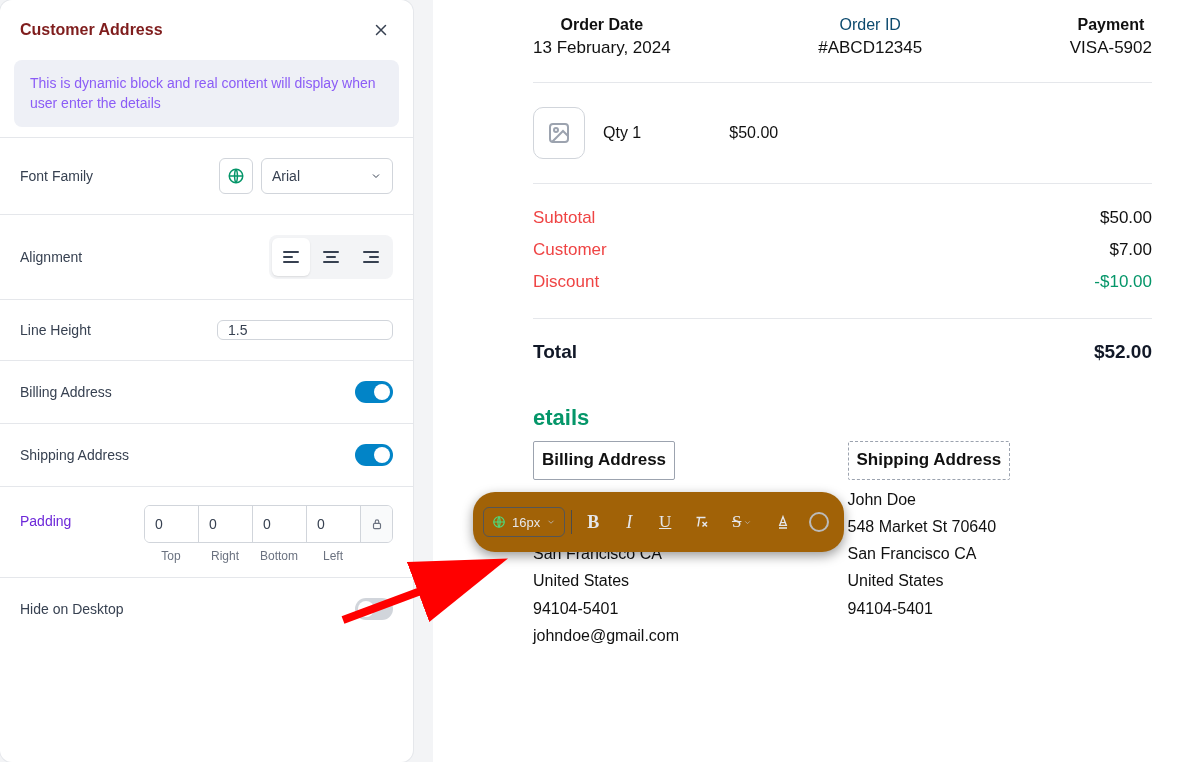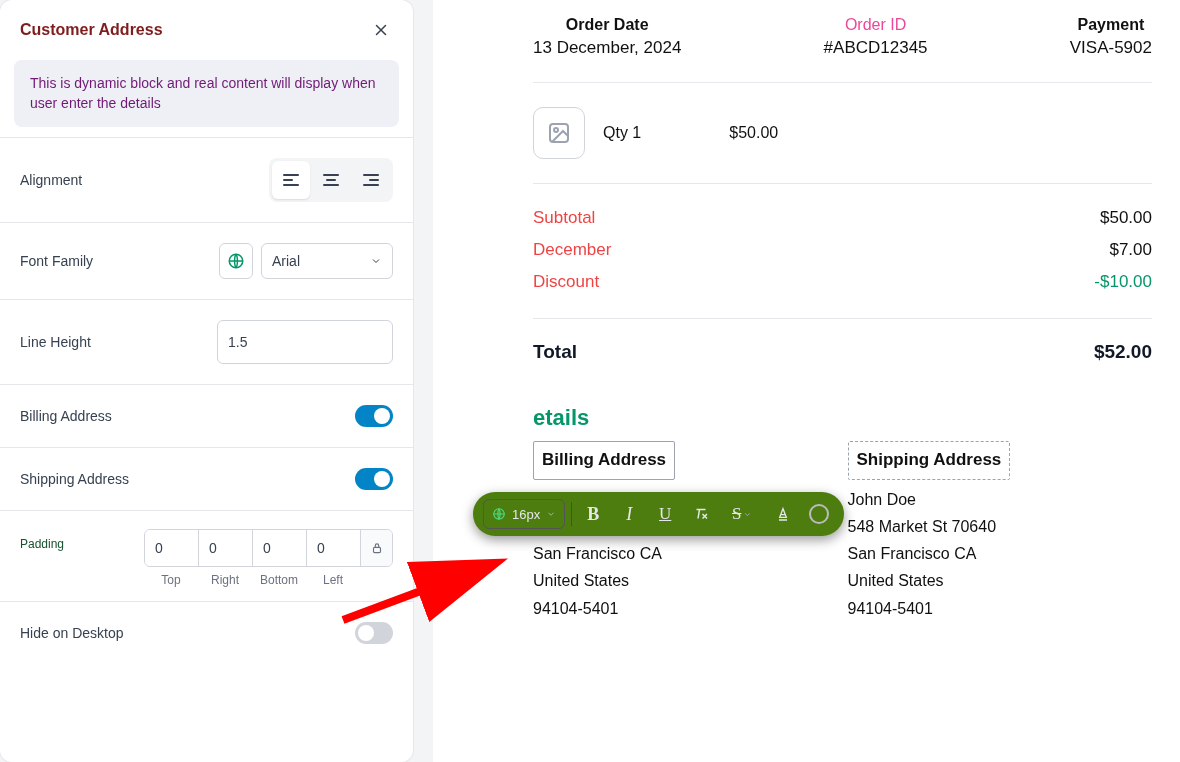--- a/index.html
+++ b/index.html
@@ -41,21 +41,21 @@
     height: 24px;
     display: flex;
     align-items: center;
     justify-content: center;
   }
   .close-btn svg { stroke: #374151; }
 
   .info-banner {
     margin: 0 14px 10px;
     background: #eef0f6;
-    color: #701a75;
+    color: #8b5cf6;
     font-size: 14px;
     padding: 14px 16px;
     border-radius: 8px;
     line-height: 1.4;
   }
 
   .setting-row {
     display: flex;
     align-items: center;
     justify-content: space-between;
@@ -101,41 +101,41 @@
     display: flex; align-items: center;
     padding: 0 10px;
     justify-content: space-between;
     font-size: 14px; color: #374151;
     cursor: pointer;
   }
   .chevron { width: 12px; height: 12px; }
 
   .text-input {
     border: 1px solid #d1d5db; border-radius: 6px;
-    height: 44px; width: 176px;
+    height: 20px; width: 176px;
     padding: 4px 10px; font-size: 14px;
     color: #374151;
   }
 
   .toggle {
     width: 38px; height: 22px; border-radius: 11px;
     background: #0284c7;
     position: relative; cursor: pointer;
   }
   .toggle::after {
     content: ""; position: absolute;
     width: 16px; height: 16px; border-radius: 50%;
     background: #fff; top: 3px; right: 3px;
   }
   .toggle.off { background: #d1d5db; }
   .toggle.off::after { left: 3px; right: auto; }
 
   .padding-block { padding: 18px 20px 14px; border-top:1px solid #e5e7eb; }
   .padding-top-row { display:flex; align-items:flex-start; gap:14px; }
-  .padding-label { font-size:12px; color:#14532d; padding-top:8px; flex:0 0 110px; }
+  .padding-label { font-size:14px; color:#6d28d9; padding-top:8px; flex:0 0 110px; }
   .pad-grid { display:flex; border:1px solid #d1d5db; border-radius:6px; overflow:hidden; }
   .pad-in {
     width: 54px; height: 36px; border: none; border-right: 1px solid #d1d5db;
     text-align: left; padding-left: 10px; font-size: 14px; color:#374151;
   }
   .pad-lock {
     width: 40px; height:36px; display:flex; align-items:center; justify-content:center;
     background:#f9fafb; cursor:pointer;
   }
   .pad-labels { display:flex; margin-left:124px; margin-top:6px; }
@@ -149,21 +149,21 @@
     background: #fff;
     margin-left: 20px;
   }
   .order-header {
     display: flex;
     justify-content: space-between;
     padding: 16px 28px 24px 40px;
   }
   .oh-col { text-align:center; }
   .oh-label { font-size:16px; font-weight:700; color:#111; }
-  .oh-label.gray { font-weight:400; color:#ec4899; }
+  .oh-label.gray { font-weight:400; color:#0c4a6e; }
   .oh-val { font-size:17px; color:#111; margin-top:4px; }
 
   .divider { border:none; border-top:1px solid #e5e7eb; margin: 0 28px 0 40px; }
 
   .line-item {
     display:flex; align-items:center; padding: 24px 28px 24px 40px; gap: 18px;
   }
   .thumb {
     width:52px; height:52px; border:1px solid #d1d5db; border-radius:10px;
     display:flex; align-items:center; justify-content:center; color:#9ca3af;
@@ -207,23 +207,23 @@
   }
   .addr-head.dashed {
     border:1px dashed #9ca3af; border-radius:2px; padding:4px 8px;
     display:inline-block;
   }
 
   
   .float-toolbar {
     position: absolute;
     top: 492px; left: 40px;
-    background: #4d7c0f;
+    background: #a16207;
     border-radius: 22px;
-    height: 44px;
+    height: 60px;
     display:flex; align-items:center;
     padding: 0 10px; gap: 6px;
     z-index: 10;
     box-shadow: 0 4px 12px rgba(0,0,0,0.4);
   }
   .tb-pill {
     display:flex; align-items:center; gap:6px;
     border:1px solid #555; border-radius:6px;
     height:30px; padding:0 8px;
     color:#e5e7eb; font-size:13px;
@@ -250,20 +250,38 @@
   <div class="panel-header">
     <div class="panel-title">Customer Address</div>
     <div class="close-btn">
       <svg width="18" height="18" viewBox="0 0 24 24" fill="none" stroke-width="2" stroke-linecap="round">
           <path d="M6 6l12 12M18 6L6 18"></path>
         </svg>
     </div>
   </div>
 
   <div class="info-banner">This is dynamic block and real content will display when user enter the details</div>
+
+  <div class="setting-row">
+    <span>Font Family</span>
+    <div class="font-row-right">
+      <div class="globe-btn">
+        <svg class="globe-svg" width="18" height="18" viewBox="0 0 24 24" fill="none" stroke-width="2">
+            <circle cx="12" cy="12" r="9"></circle>
+            <path d="M3 12h18M12 3c2.5 3 2.5 15 0 18M12 3c-2.5 3-2.5 15 0 18"></path>
+          </svg>
+      </div>
+      <div class="select-box">
+        <span>Arial</span>
+        <svg class="chevron" viewBox="0 0 24 24" fill="none" stroke="#374151" stroke-width="2">
+            <path d="M6 9l6 6 6-6"></path>
+          </svg>
+      </div>
+    </div>
+  </div>
 
   <div class="setting-row">
     <span>Alignment</span>
     <div class="align-group">
       <div class="align-btn active">
         <div class="align-ic">
           <span style="width:16px"></span>
             <span style="width:10px"></span>
             <span style="width:16px"></span>
         </div>
@@ -274,38 +292,20 @@
             <span style="width:10px"></span>
             <span style="width:16px"></span>
         </div>
       </div>
       <div class="align-btn">
         <div class="align-ic" style="align-items:flex-end">
           <span style="width:16px"></span>
             <span style="width:10px"></span>
             <span style="width:16px"></span>
         </div>
-      </div>
-    </div>
-  </div>
-
-  <div class="setting-row">
-    <span>Font Family</span>
-    <div class="font-row-right">
-      <div class="globe-btn">
-        <svg class="globe-svg" width="18" height="18" viewBox="0 0 24 24" fill="none" stroke-width="2">
-            <circle cx="12" cy="12" r="9"></circle>
-            <path d="M3 12h18M12 3c2.5 3 2.5 15 0 18M12 3c-2.5 3-2.5 15 0 18"></path>
-          </svg>
-      </div>
-      <div class="select-box">
-        <span>Arial</span>
-        <svg class="chevron" viewBox="0 0 24 24" fill="none" stroke="#374151" stroke-width="2">
-            <path d="M6 9l6 6 6-6"></path>
-          </svg>
       </div>
     </div>
   </div>
 
   <div class="setting-row">
     <span>Line Height</span>
     <input class="text-input" value="1.5" style="">
   </div>
 
   <div class="setting-row">
@@ -347,21 +347,21 @@
     <div class="toggle off"></div>
   </div>
 
 </div>
 
 <div class="canvas">
 
   <div class="order-header">
     <div class="oh-col">
       <div class="oh-label">Order Date</div>
-      <div class="oh-val">13 December, 2024</div>
+      <div class="oh-val">13 February, 2024</div>
     </div>
     <div class="oh-col">
       <div class="oh-label gray">Order ID</div>
       <div class="oh-val">#ABCD12345</div>
     </div>
     <div class="oh-col">
       <div class="oh-label">Payment</div>
       <div class="oh-val">VISA-5902</div>
     </div>
   </div>
@@ -381,21 +381,21 @@
   </div>
 
   <hr class="divider">
 
   <div class="summary">
     <div class="sum-row">
         <span class="lbl">Subtotal</span>
         <span class="val">$50.00</span>
       </div>
     <div class="sum-row">
-        <span class="lbl">December</span>
+        <span class="lbl">Customer</span>
         <span class="val">$7.00</span>
       </div>
     <div class="sum-row discount">
         <span class="lbl">Discount</span>
         <span class="val">-$10.00</span>
       </div>
   </div>
 
   <hr class="divider">
 
@@ -449,20 +449,21 @@
   <div class="details-heading">etails</div>
 
   <div class="addresses">
     <div class="addr-col">
       <span class="addr-head selected">Billing Address</span>
       <div>John Doe</div>
       <div>548 Market St 70640</div>
       <div>San Francisco CA</div>
       <div>United States</div>
       <div>94104-5401</div>
+      <div>johndoe@gmail.com</div>
     </div>
     <div class="addr-col">
       <span class="addr-head dashed">Shipping Address</span>
       <div>John Doe</div>
       <div>548 Market St 70640</div>
       <div>San Francisco CA</div>
       <div>United States</div>
       <div>94104-5401</div>
     </div>
   </div>

